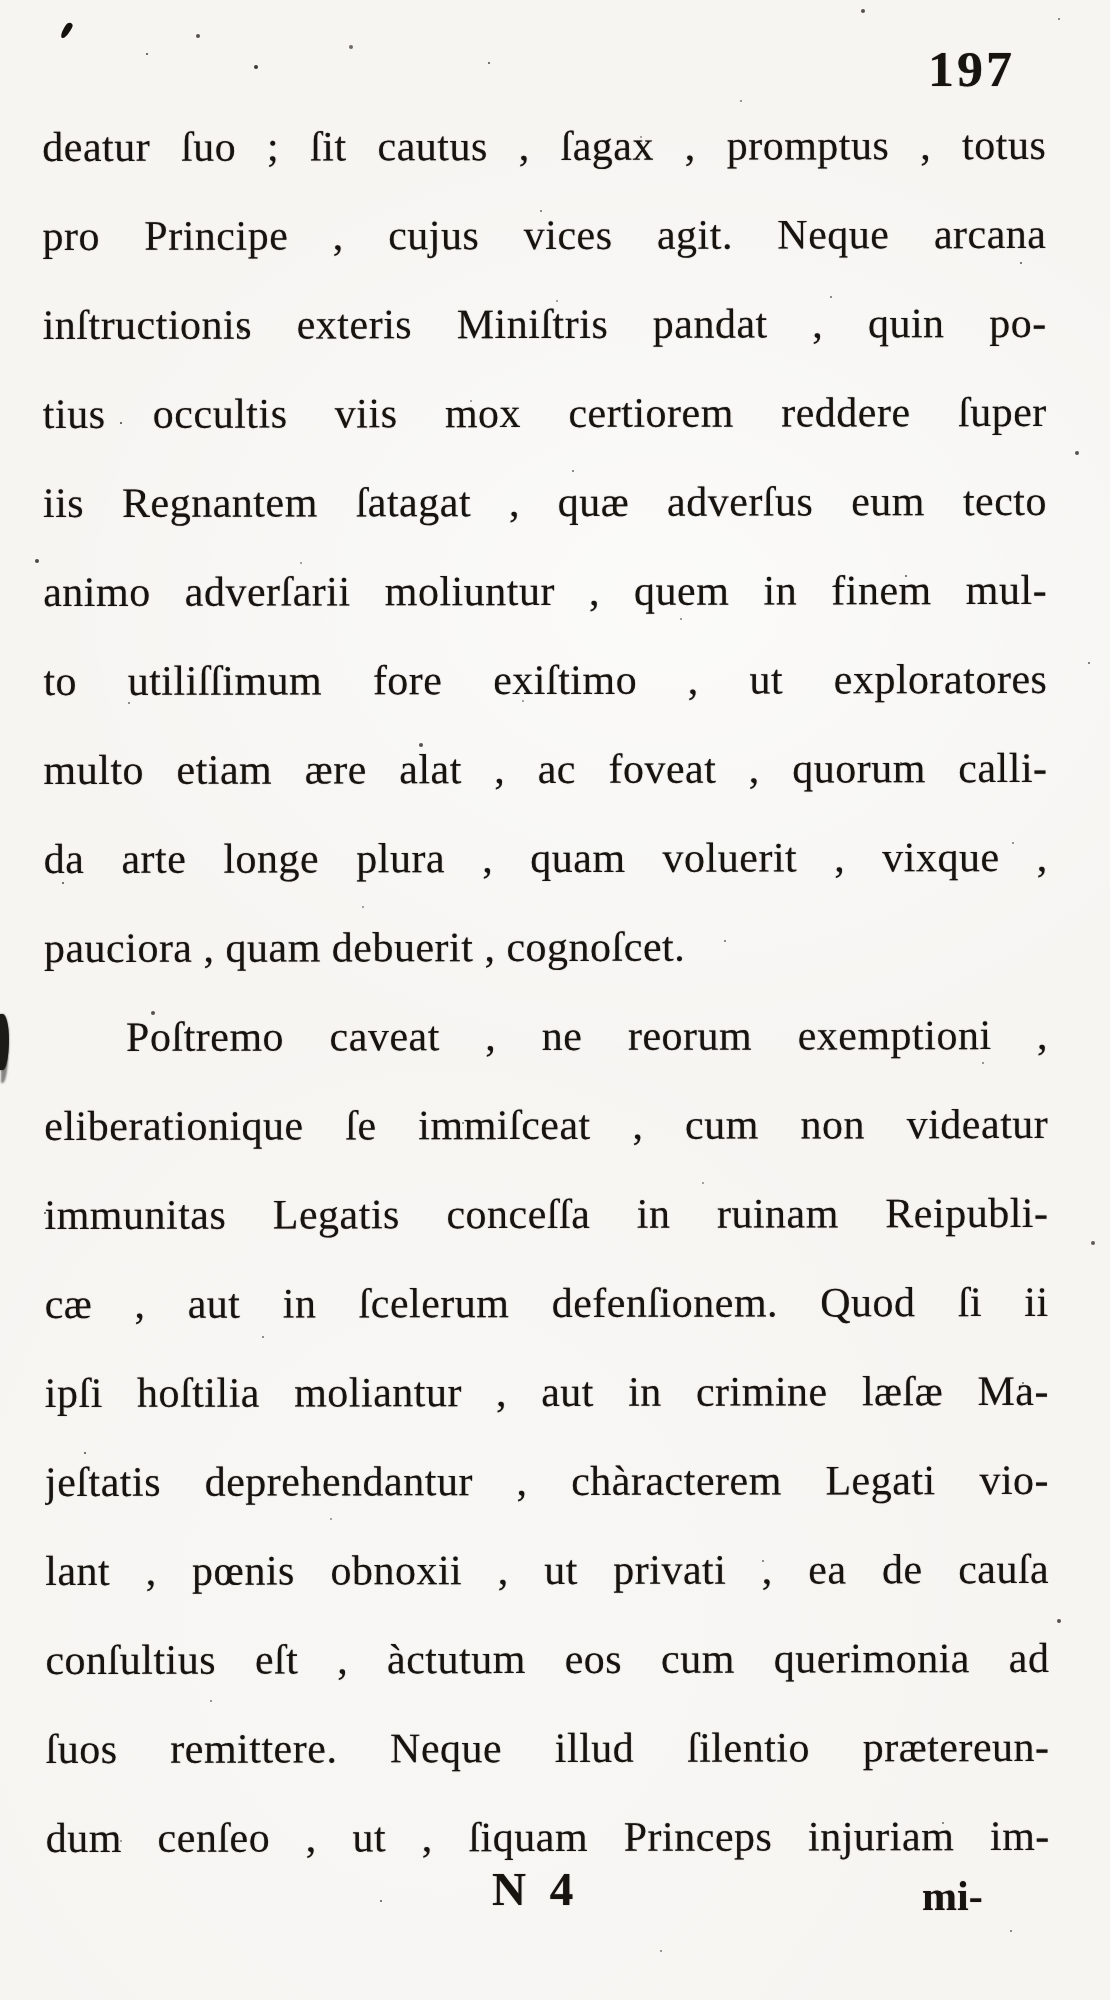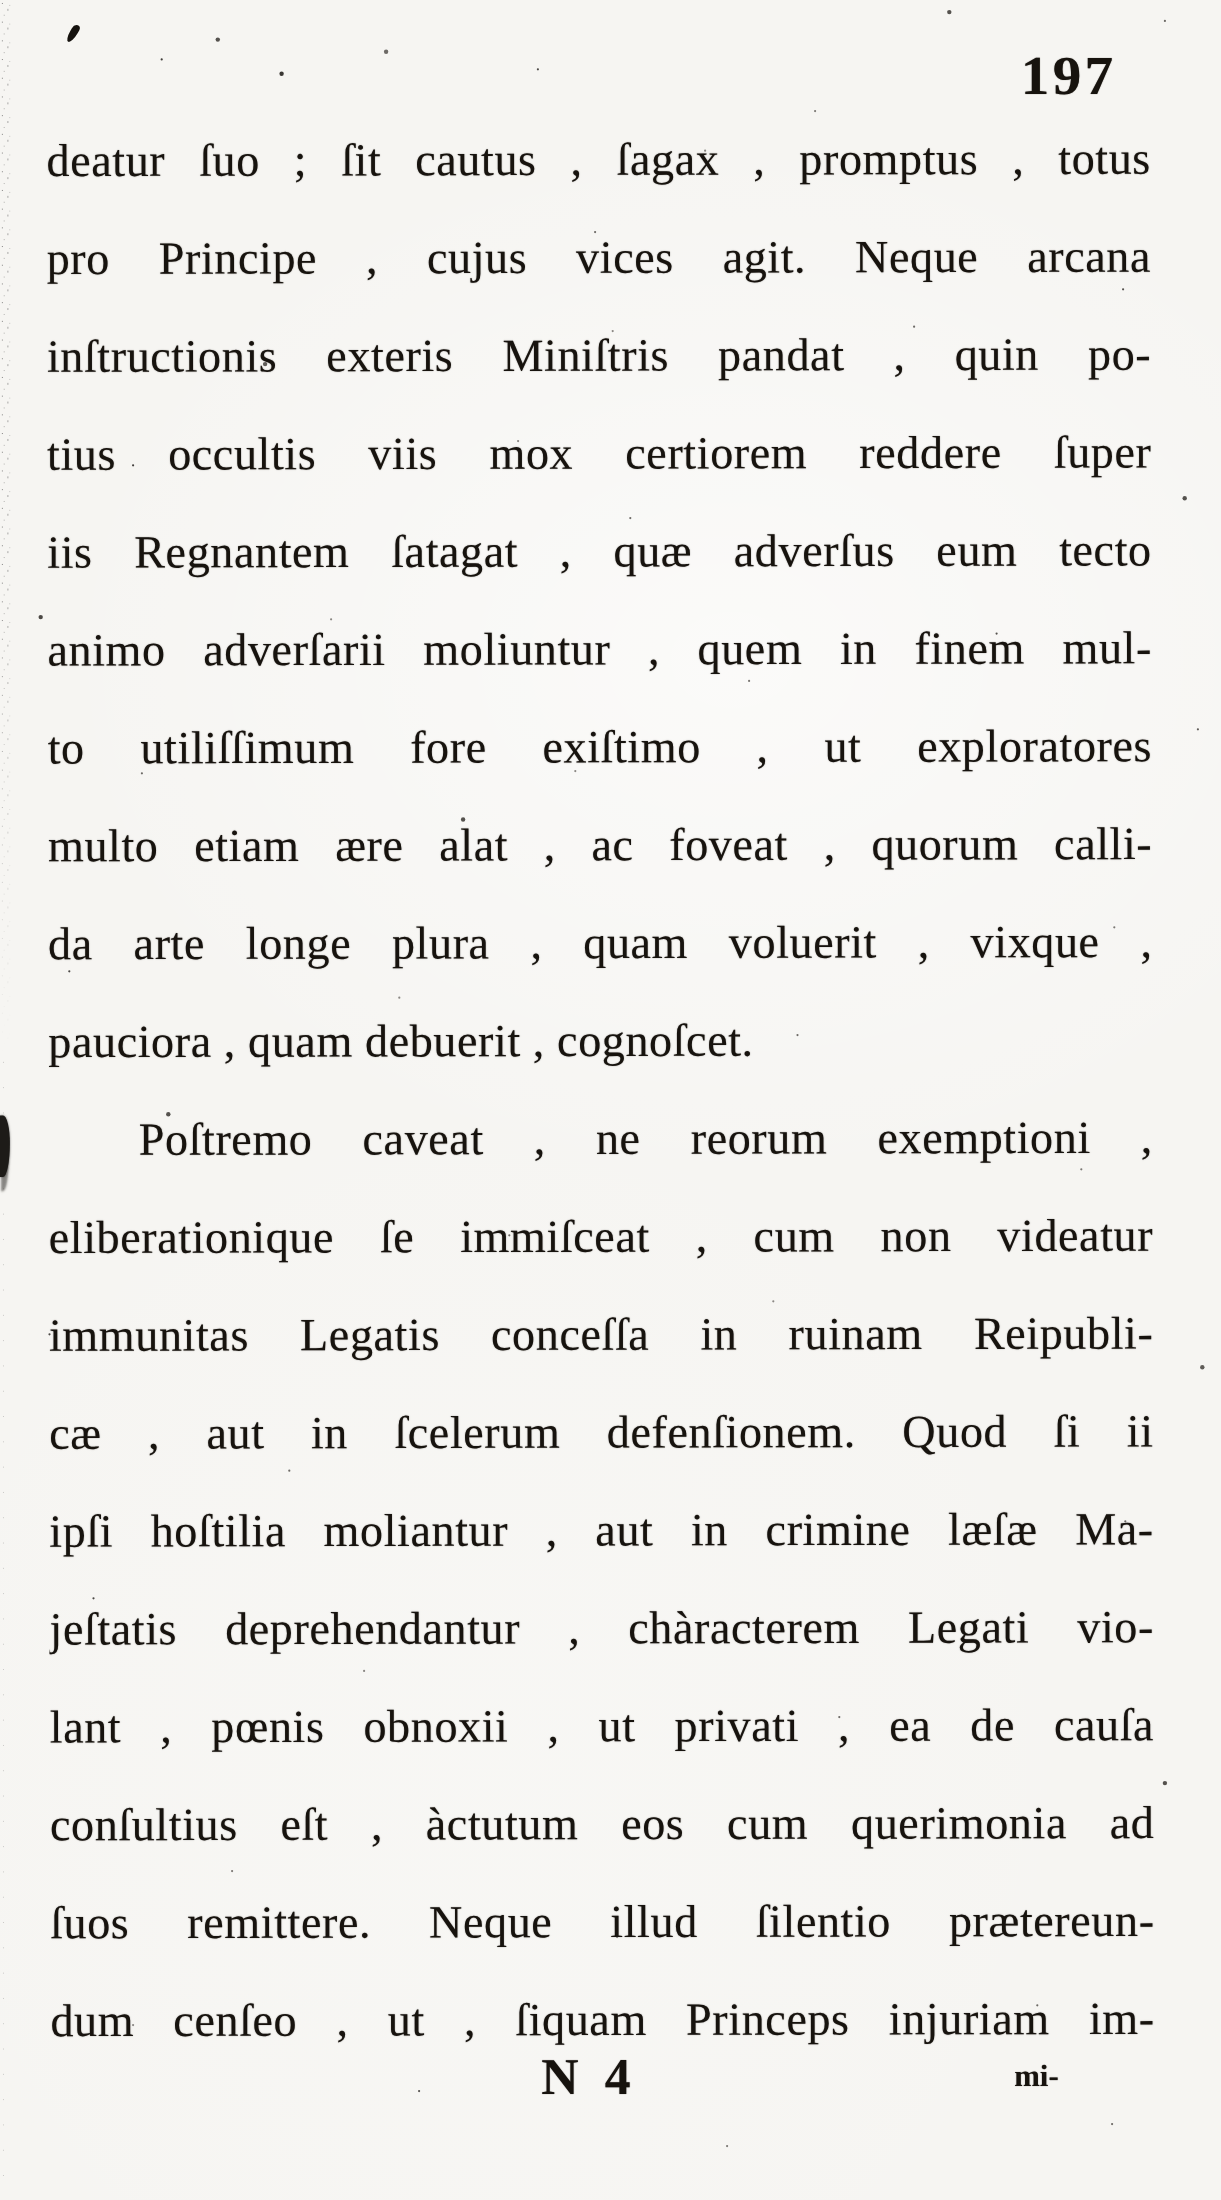--- a/index.html
+++ b/index.html
@@ -84,21 +84,21 @@
   }
   .ln-end{text-align:left;text-align-last:left;}
   .ln-indent{padding-left:82px;}
   .footer-sig{
     position:absolute;left:492px;top:1862px;
     font-size:47px;font-weight:bold;letter-spacing:6px;
     text-shadow:0 0 1px rgba(23,19,14,.6);
   }
   .footer-catch{
     position:absolute;left:922px;top:1872px;
-    font-size:28px;font-weight:bold;
+    font-size:42px;font-weight:bold;
     text-shadow:0 0 1px rgba(23,19,14,.55);
   }
 </style>
 </head>
 <body>
 
 <div class="scan" style="--paper: #f6f5f2; --ink: #17130e;">
 
   <div class="edge-noise"></div>
   <div class="edge-noise2"></div>

